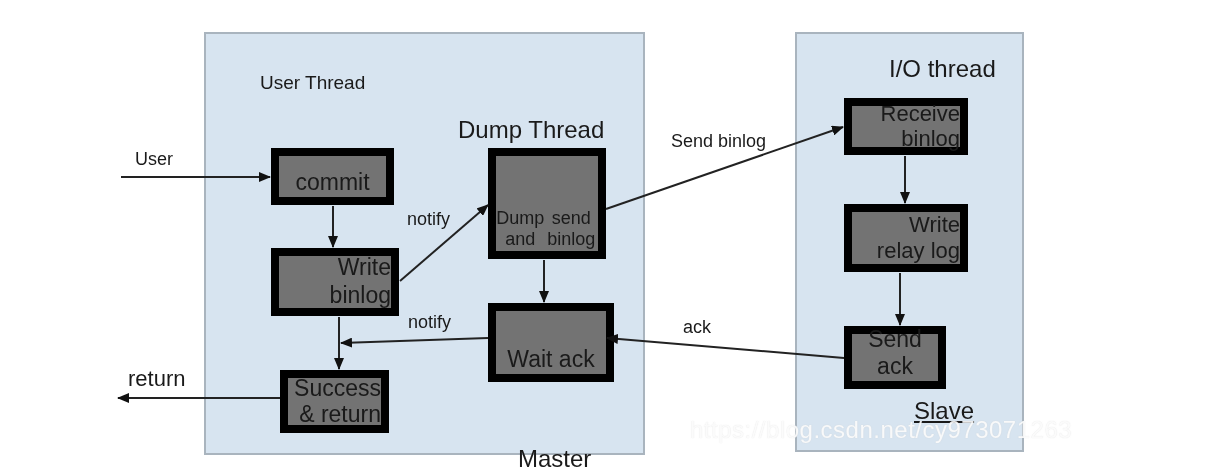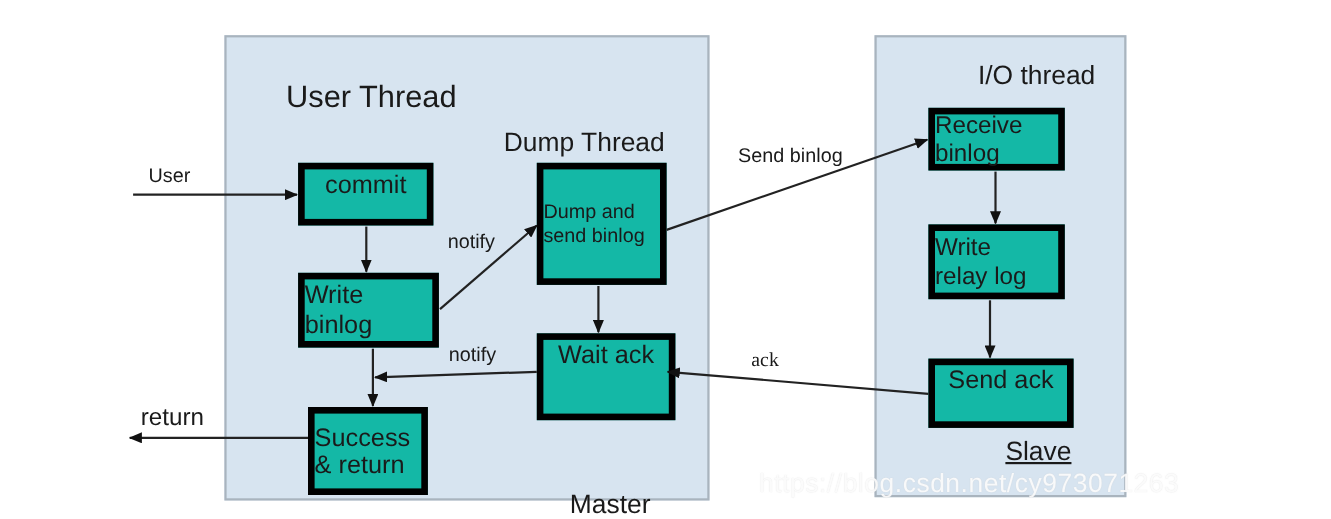--- a/index.html
+++ b/index.html
@@ -1,63 +1,63 @@
 <!DOCTYPE html>
 <html><head>
 <meta charset="utf-8">
 <style>
   html,body{margin:0;padding:0;background:#ffffff;}
   body{width:1210px;height:472px;position:relative;overflow:hidden;font-family:"Liberation Sans",sans-serif;color:#1a1a1a;}
   .panel{position:absolute;background:#d7e4f0;border:2px solid #a9b4be;box-sizing:border-box;}
-  .box{position:absolute;background:#14b8a6;border:6px solid #000000;box-sizing:border-box;display:flex;align-items:flex-start;justify-content:center;text-align:center;line-height:1.2;}
+  .box{position:absolute;background:#737373;border:8px solid #000000;box-sizing:border-box;display:flex;align-items:flex-end;justify-content:center;text-align:center;line-height:1.2;}
   .lbl{position:absolute;white-space:nowrap;}
   svg.arrows{position:absolute;left:0;top:0;}
   .wm{position:absolute;color:rgba(255,255,255,0.85);font-size:24px;letter-spacing:0.5px;text-shadow:0 0 1px rgba(200,200,200,0.6);}
 </style>
 </head>
 <body>
 
 <div class="panel" style="left:204px;top:32px;width:441px;height:423px;"></div>
 
 <div class="panel" style="left:795px;top:32px;width:229px;height:420px;"></div>
 
-<div class="lbl" style="left:260px;top:72px;font-size:28px;text-align:right;">User Thread</div>
+<div class="lbl" style="left:260px;top:72px;font-size:19px;text-align:right;">User Thread</div>
 <div class="lbl" style="left:458px;top:72px;font-size:24px;margin-top:44px;">Dump Thread</div>
 <div class="lbl" style="left:518px;top:403px;font-size:24px;margin-top:42px;">Master</div>
 <div class="lbl" style="left:857px;top:55px;font-size:24px;margin-left:32px;">I/O thread</div>
 <div class="lbl" style="left:914px;top:397px;font-size:24px;text-decoration:underline;">Slave</div>
 
 <div class="box" style="left:271px;top:148px;width:123px;height:57px;font-size:23px;">
   <span>commit</span>
 </div>
 <div class="box" style="left:271px;top:248px;width:128px;height:68px;font-size:23px;flex-direction:column;">
   <span>Write</span>
   <span>binlog</span>
 </div>
-<div class="box" style="left:280px;top:370px;width:109px;height:80px;font-size:23px;flex-direction:column;line-height:1.1;">
+<div class="box" style="left:280px;top:370px;width:109px;height:63px;font-size:23px;flex-direction:column;line-height:1.1;">
   <span>Success</span>
   <span>&amp; return</span>
 </div>
-<div class="box" style="left:488px;top:148px;width:118px;height:111px;font-size:18px;flex-direction:column;">
+<div class="box" style="left:488px;top:148px;width:118px;height:111px;font-size:18px;flex-direction:row;">
   <span>Dump and</span>
   <span>send binlog</span>
 </div>
 <div class="box" style="left:488px;top:303px;width:126px;height:79px;font-size:23px;">
   <span>Wait ack</span>
 </div>
 
 <div class="box" style="left:844px;top:98px;width:124px;height:57px;font-size:22px;flex-direction:column;line-height:1.1;">
   <span>Receive</span>
   <span>binlog</span>
 </div>
 <div class="box" style="left:844px;top:204px;width:124px;height:68px;font-size:22px;flex-direction:column;">
   <span>Write</span>
   <span>relay log</span>
 </div>
-<div class="box" style="left:844px;top:326px;width:132px;height:63px;font-size:23px;">
+<div class="box" style="left:844px;top:326px;width:102px;height:63px;font-size:23px;">
   <span>Send ack</span>
 </div>
 
 <svg class="arrows" width="1210" height="472">
   <defs>
     <marker id="ah" markerWidth="12" markerHeight="10" refX="11" refY="5" orient="auto" markerUnits="userSpaceOnUse">
       <path d="M0,0 L12,5 L0,10 Z" fill="#111"></path>
     </marker>
   </defs>
   <g stroke="#222" stroke-width="2" fill="none">
@@ -73,15 +73,15 @@
     <line x1="900" y1="273" x2="900" y2="325" marker-end="url(#ah)"></line>
     <line x1="844" y1="358" x2="607" y2="338" marker-end="url(#ah)"></line>
   </g>
 </svg>
 
 <div class="lbl" style="left:135px;top:149px;font-size:18px;">User</div>
 <div class="lbl" style="left:128px;top:366px;font-size:22px;">return</div>
 <div class="lbl" style="left:407px;top:209px;font-size:18px;">notify</div>
 <div class="lbl" style="left:408px;top:312px;font-size:18px;">notify</div>
 <div class="lbl" style="left:671px;top:131px;font-size:18px;">Send binlog</div>
-<div class="lbl" style="left:683px;top:317px;font-size:18px;font-family:Liberation Serif, serif;">ack</div>
+<div class="lbl" style="left:683px;top:317px;font-size:18px;">ack</div>
 
-<div class="wm" style="left:690px;top:416px;margin-top:10px;">https://blog.csdn.net/cy973071263</div>
+<div class="wm" style="left:690px;top:416px;">https://blog.csdn.net/cy973071263</div>
 
 </body></html>

